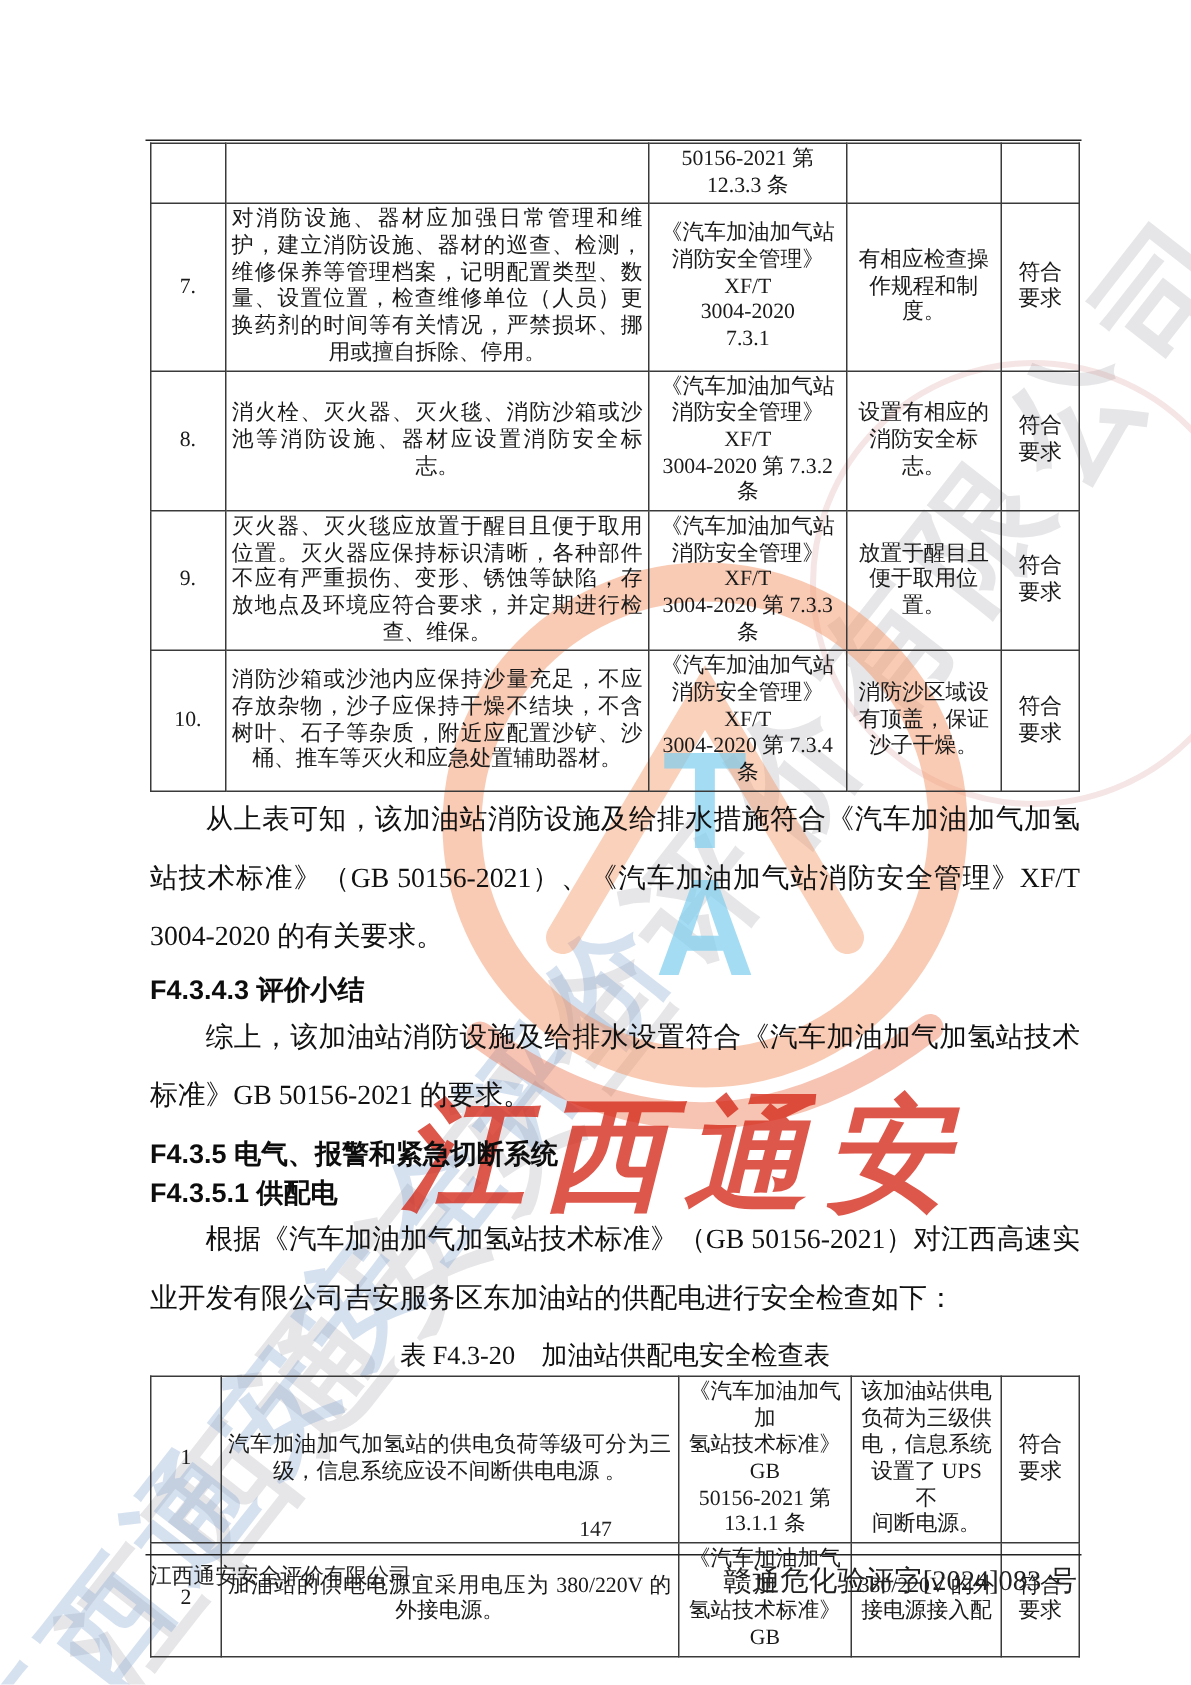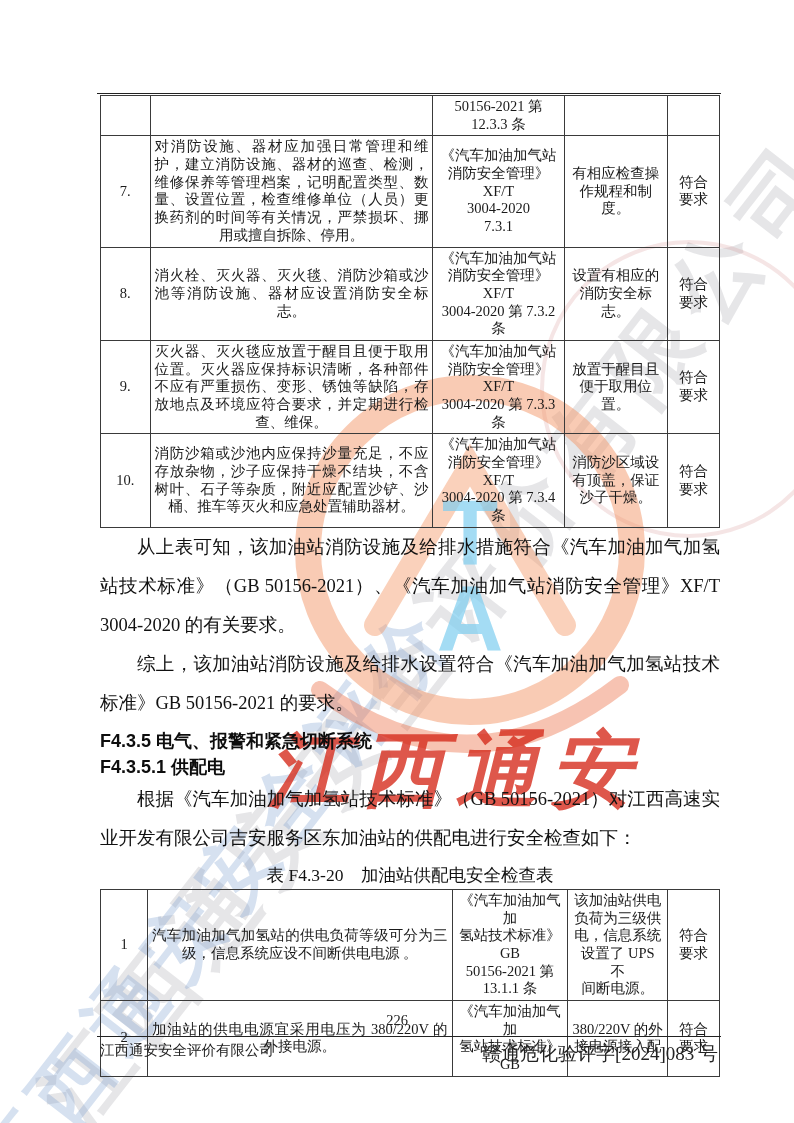--- a/index.html
+++ b/index.html
@@ -175,20 +175,21 @@
         <td>消防沙区域设
 有顶盖，保证
 沙子干燥。</td>
         <td>符合要求</td>
       </tr>
     </tbody>
       </table>
 
     <p class="body-par p1">从上表可知，该加油站消防设施及给排水措施符合《汽车加油加气加氢站技术标准》（GB 50156-2021）、《汽车加油加气站消防安全管理》XF/T 3004-2020 的有关要求。</p>
 
+    <p class="heading h-f4343">F4.3.4.3 评价小结</p>
 
     <p class="body-par p-sum">综上，该加油站消防设施及给排水设置符合《汽车加油加气加氢站技术标准》GB 50156-2021 的要求。</p>
 
     <p class="heading h-f435">F4.3.5 电气、报警和紧急切断系统</p>
     <p class="heading h-f4351">F4.3.5.1 供配电</p>
 
     <p class="body-par p-gpd">根据《汽车加油加气加氢站技术标准》（GB 50156-2021）对江西高速实业开发有限公司吉安服务区东加油站的供配电进行安全检查如下：</p>
 
     <div class="tbl-caption">表 F4.3-20　加油站供配电安全检查表</div>
 
@@ -222,18 +223,18 @@
 氢站技术标准》GB</td>
         <td>380/220V 的外
 接电源接入配</td>
         <td>符合要求</td>
       </tr>
     </tbody>
       </table>
 
   </div>
 
-  <div class="footer-page">226</div>
+  <div class="footer-page">147</div>
   <div class="footer-rule"></div>
   <div class="footer-left">江西通安安全评价有限公司</div>
   <div class="footer-right">赣通危化验评字[2024]083 号</div>
 
 </div>
 
 </body></html>

